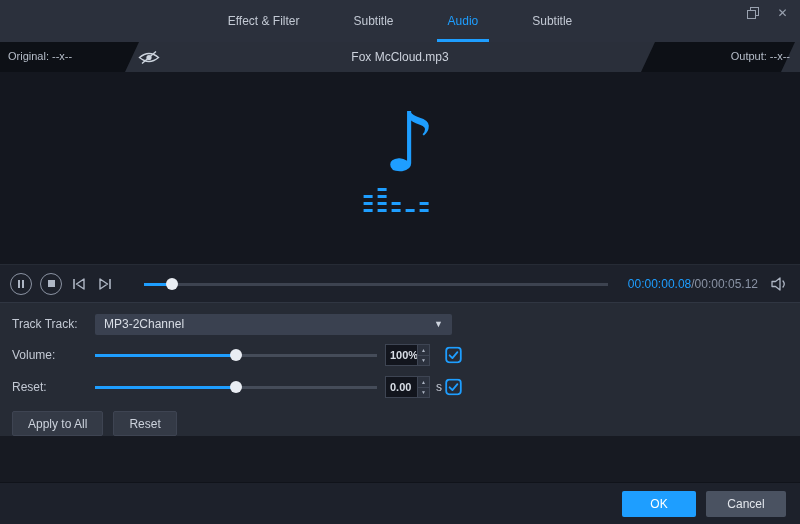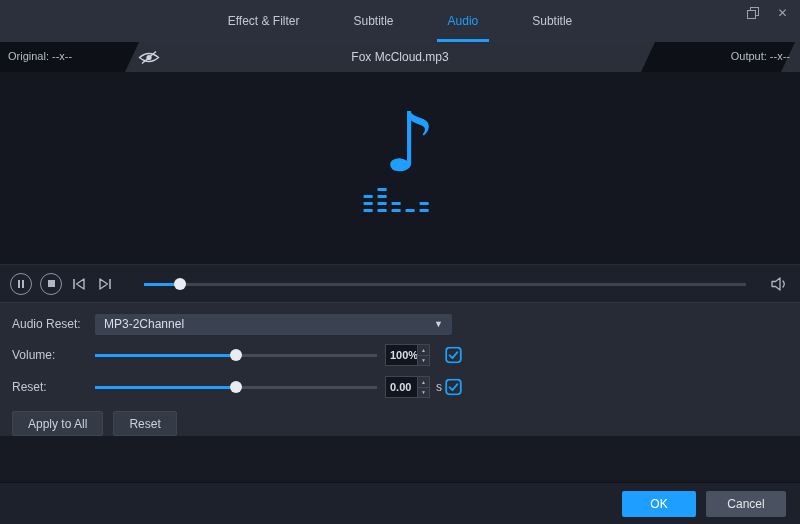--- a/index.html
+++ b/index.html
@@ -142,32 +142,35 @@
       <svg width="16" height="14" viewBox="0 0 16 14">
         <path d="M3 2 L10.5 7 L3 12 Z" fill="none" stroke="#aeb6c4" stroke-width="1.4" stroke-linejoin="round"></path>
         <line x1="13" y1="2" x2="13" y2="12" stroke="#aeb6c4" stroke-width="1.6"></line>
       </svg>
     </div>
     <div class="seek">
       <div class="track"></div>
       <div class="fill"></div>
       <div class="thumb"></div>
     </div>
+    <div class="time">
+      <span class="cur">00:00:00.08</span><span class="sep">/</span><span class="tot">00:00:05.12</span>
+    </div>
     <div class="speaker">
       <svg width="20" height="16" viewBox="0 0 20 16">
         <path d="M2 5.5 H5.5 L10 2 V14 L5.5 10.5 H2 Z" fill="none" stroke="#aeb6c4" stroke-width="1.3" stroke-linejoin="round"></path>
         <path d="M13 5 Q15.5 8 13 11" fill="none" stroke="#aeb6c4" stroke-width="1.3" stroke-linecap="round"></path>
       </svg>
     </div>
   </div>
 
   <div class="settings">
 
     <div class="srow">
-      <span class="slabel">Audio Reset:</span>
+      <span class="slabel">Track Track:</span>
       <div class="dropdown">
         <span>MP3-2Channel</span>
         <span class="arrow">▼</span>
       </div>
     </div>
 
     <div class="srow tall">
       <span class="slabel">Volume:</span>
       <div class="slider">
         <div class="track"></div>

